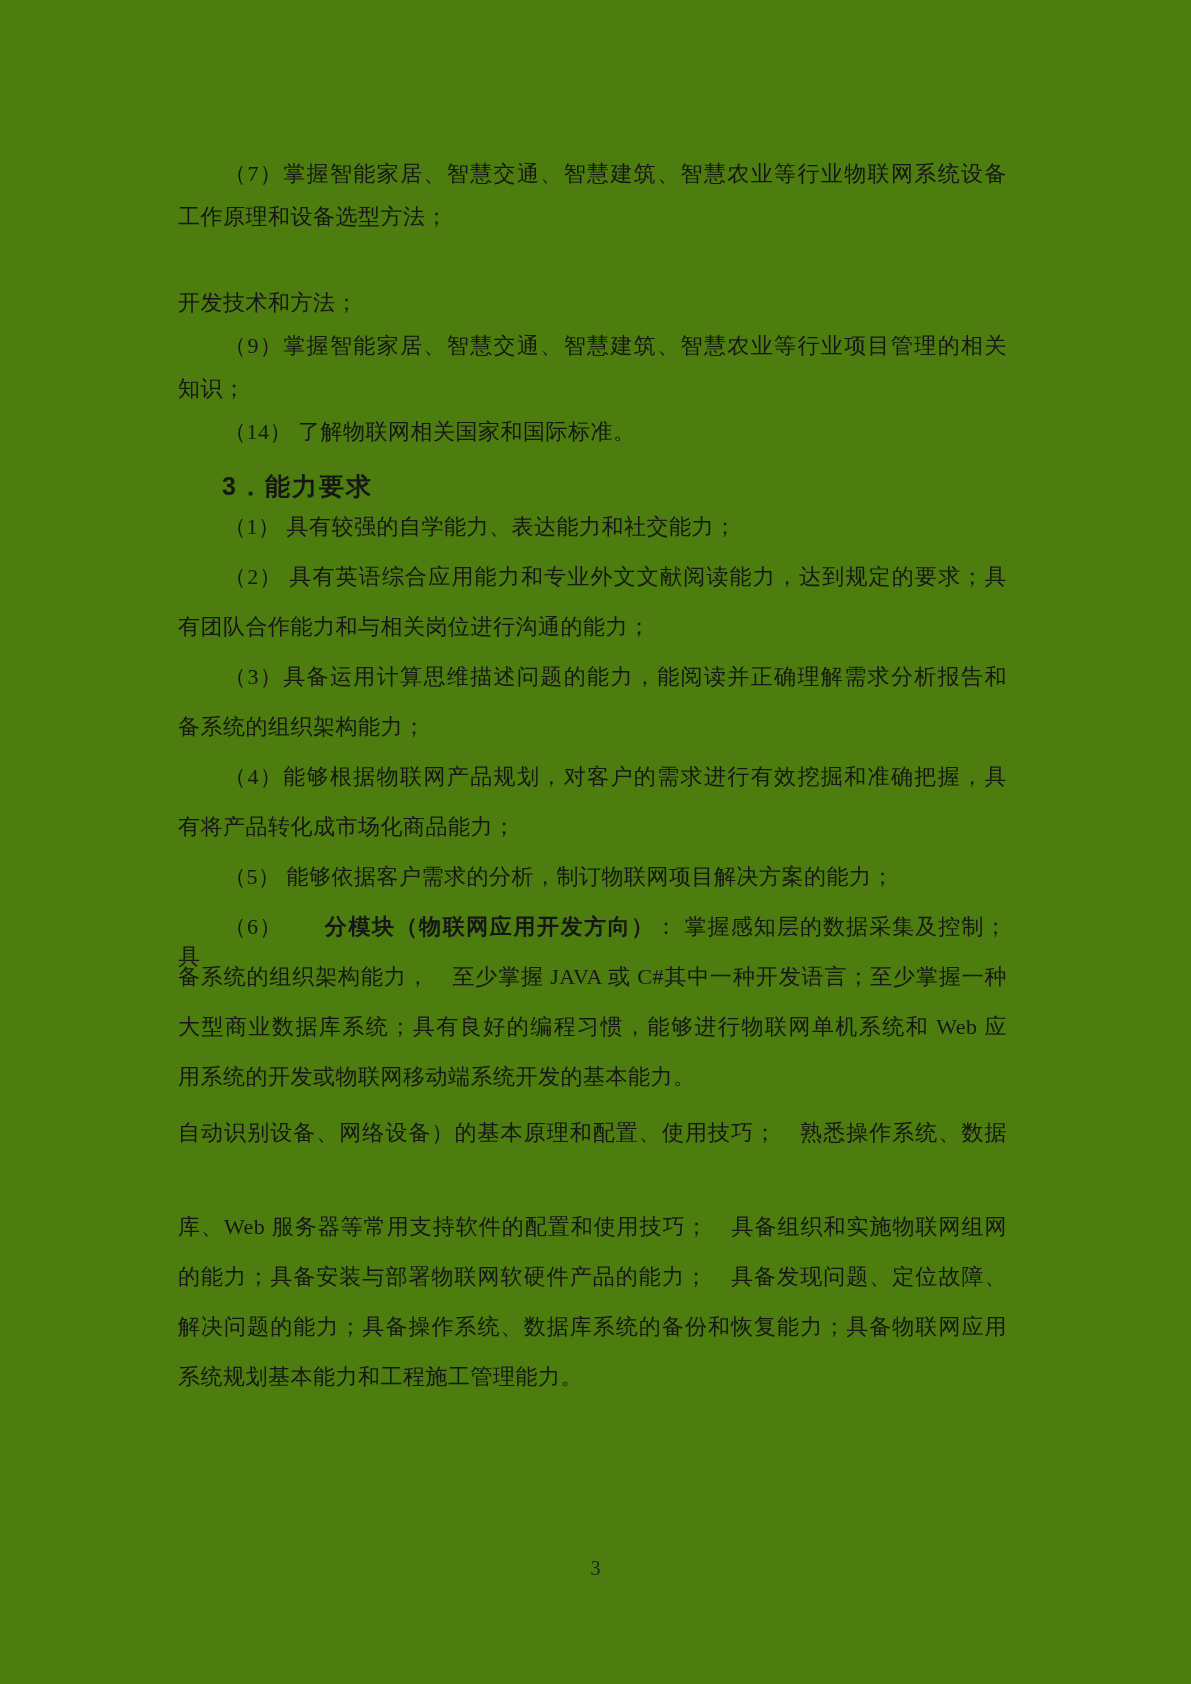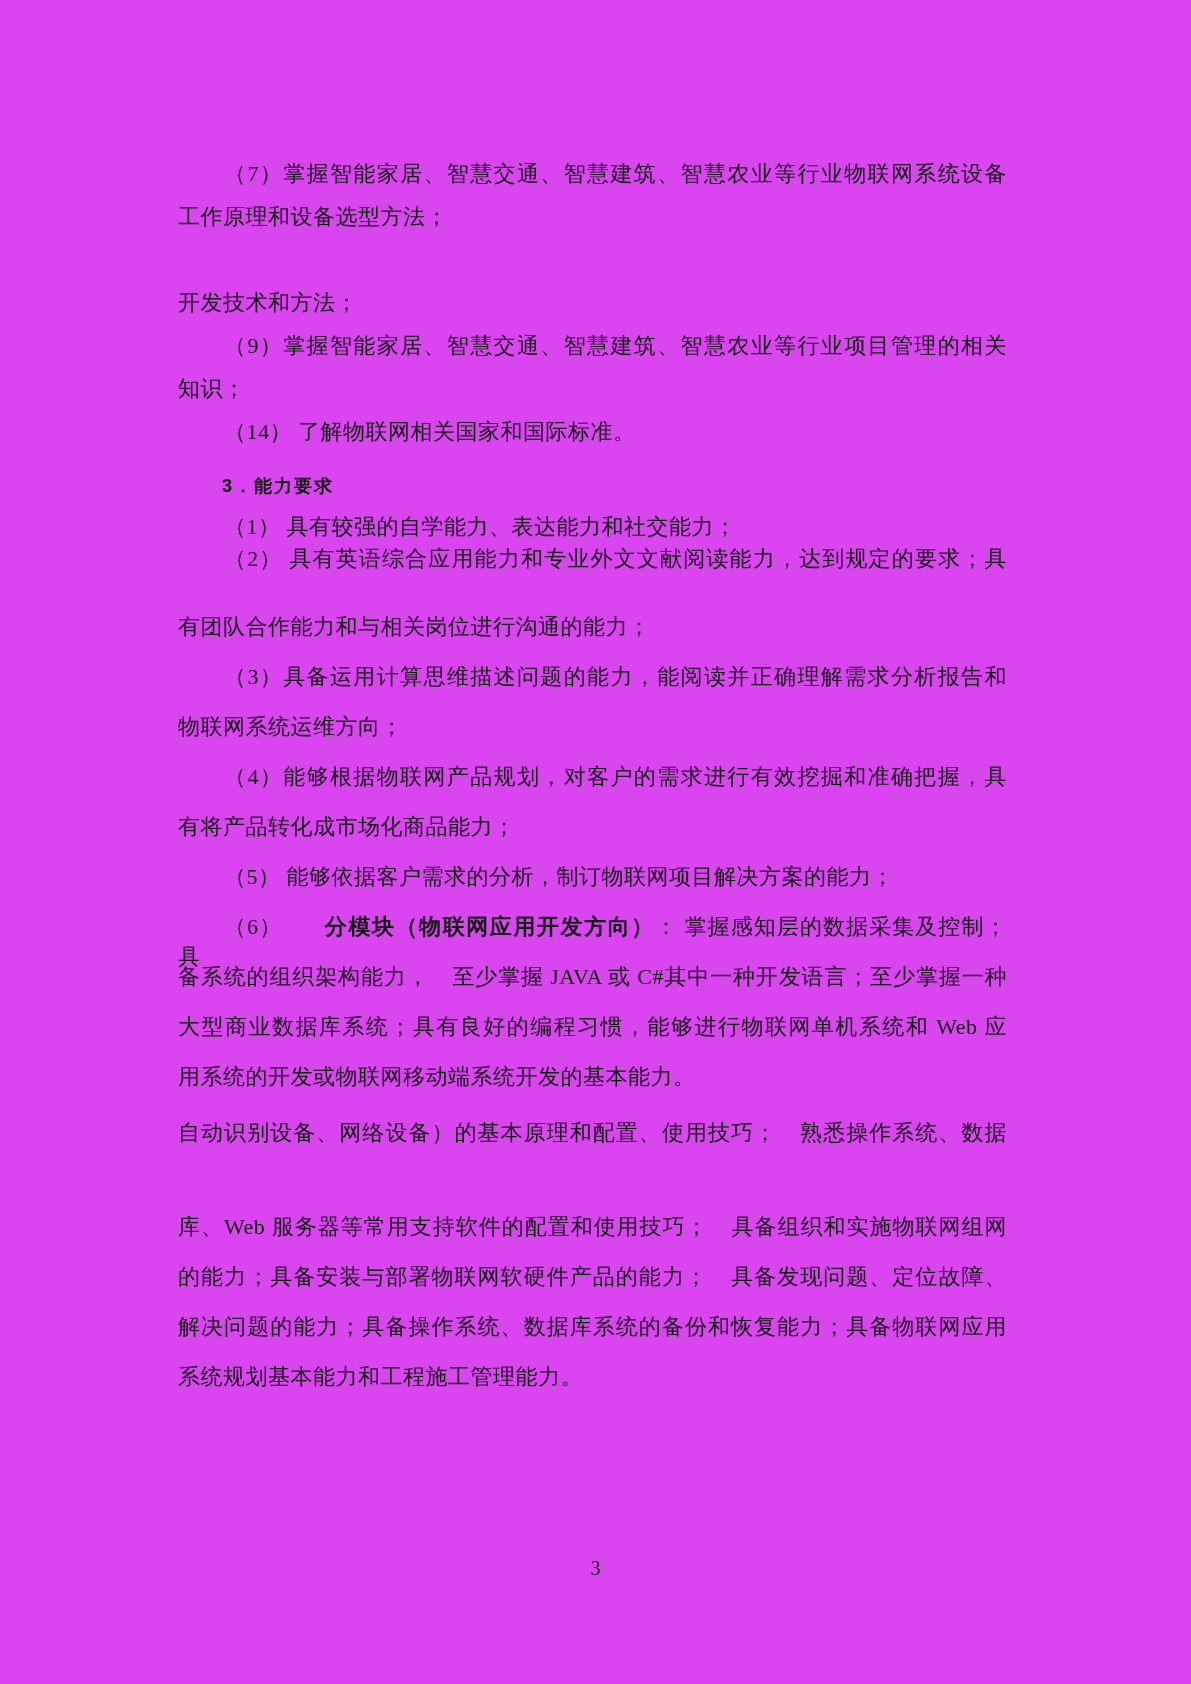--- a/index.html
+++ b/index.html
@@ -4,21 +4,21 @@
 <style>
   html, body {
     margin: 0;
     padding: 0;
     background: #ffffff;
   }
   .page {
     position: relative;
     width: 1191px;
     height: 1684px;
-    background: #d946ef;
+    background: #4d7c0f;
     overflow: hidden;
     font-family: "Liberation Serif", "DejaVu Serif", serif;
     color: #161616;
   }
   .line {
     position: absolute;
     left: 178px;
     width: 829px;
     font-size: 22px;
     line-height: 30px;
@@ -36,21 +36,21 @@
     font-weight: 700;
     font-family: "Liberation Sans", "DejaVu Sans", sans-serif;
     letter-spacing: 1px;
     margin-left: 36px;
   }
   .heading {
     position: absolute;
     left: 178px;
     width: 829px;
     top: 470px;
-    font-size: 18px;
+    font-size: 25px;
     line-height: 32px;
     font-weight: 700;
     font-family: "Liberation Sans", "DejaVu Sans", sans-serif;
     text-indent: 44px;
     letter-spacing: 2px;
   }
   .page-number {
     position: absolute;
     left: 0;
     top: 1554px;
@@ -69,24 +69,24 @@
   <div class="line full indent" style="top:159px"><span>（7）掌握智能家居、智慧交通、智慧建筑、智慧农业等行业物联网系统设备</span></div>
   <div class="line" style="top:202px"><span>工作原理和设备选型方法；</span></div>
   <div class="line" style="top:288px"><span>开发技术和方法；</span></div>
   <div class="line full indent" style="top:331px"><span>（9）掌握智能家居、智慧交通、智慧建筑、智慧农业等行业项目管理的相关</span></div>
   <div class="line" style="top:374px"><span>知识；</span></div>
   <div class="line indent" style="top:417px"><span>（14） 了解物联网相关国家和国际标准。</span></div>
 
   <div class="heading">3．能力要求</div>
 
   <div class="line indent" style="top:512px"><span>（1） 具有较强的自学能力、表达能力和社交能力；</span></div>
-  <div class="line full indent" style="top:544px"><span>（2） 具有英语综合应用能力和专业外文文献阅读能力，达到规定的要求；具</span></div>
+  <div class="line full indent" style="top:562px"><span>（2） 具有英语综合应用能力和专业外文文献阅读能力，达到规定的要求；具</span></div>
   <div class="line" style="top:612px"><span>有团队合作能力和与相关岗位进行沟通的能力；</span></div>
   <div class="line full indent" style="top:662px"><span>（3）具备运用计算思维描述问题的能力，能阅读并正确理解需求分析报告和</span></div>
-  <div class="line" style="top:712px"><span>物联网系统运维方向；</span></div>
+  <div class="line" style="top:712px"><span>备系统的组织架构能力；</span></div>
   <div class="line full indent" style="top:762px"><span>（4）能够根据物联网产品规划，对客户的需求进行有效挖掘和准确把握，具</span></div>
   <div class="line" style="top:812px"><span>有将产品转化成市场化商品能力；</span></div>
   <div class="line indent" style="top:862px"><span>（5） 能够依据客户需求的分析，制订物联网项目解决方案的能力；</span></div>
 
   <div class="line full indent" style="top:912px"><span>（6） </span><span class="seg-b">分模块（物联网应用开发方向）</span><span>： 掌握感知层的数据采集及控制；具</span></div>
   <div class="line full" style="top:962px"><span>备系统的组织架构能力，　至少掌握 JAVA 或 C#其中一种开发语言；至少掌握一种</span></div>
   <div class="line full" style="top:1012px"><span>大型商业数据库系统；具有良好的编程习惯，能够进行物联网单机系统和 Web 应</span></div>
   <div class="line" style="top:1062px"><span>用系统的开发或物联网移动端系统开发的基本能力。</span></div>
 
   <div class="line full" style="top:1118px"><span>自动识别设备、网络设备）的基本原理和配置、使用技巧；　熟悉操作系统、数据</span></div>

